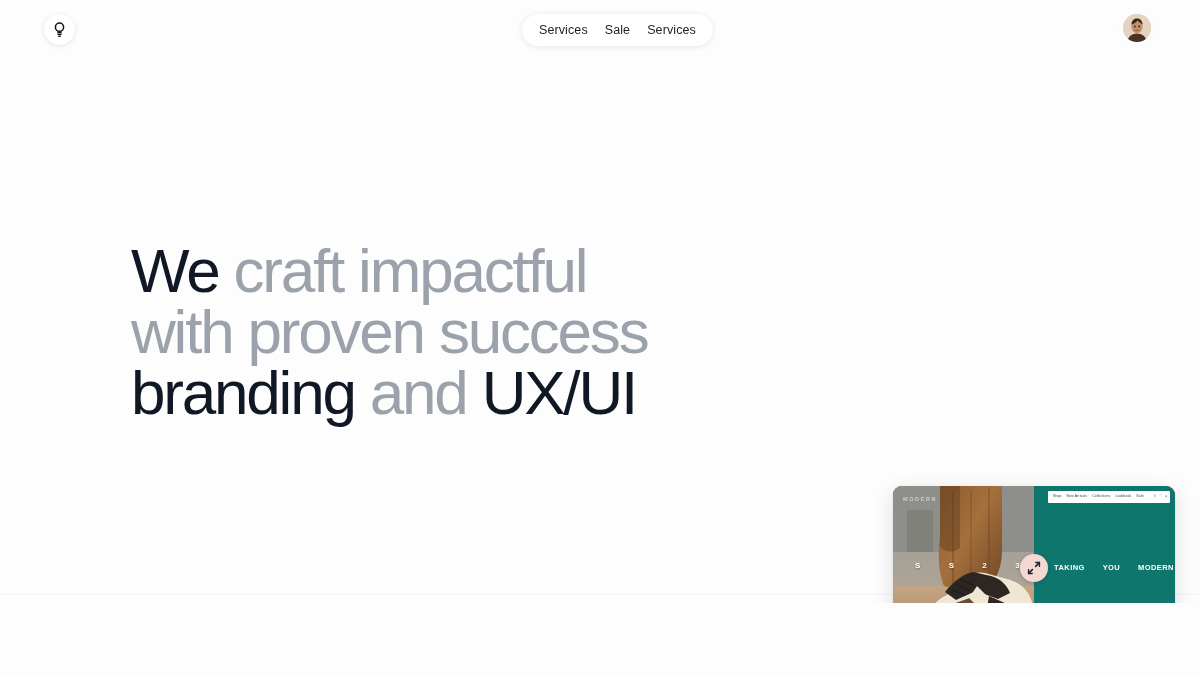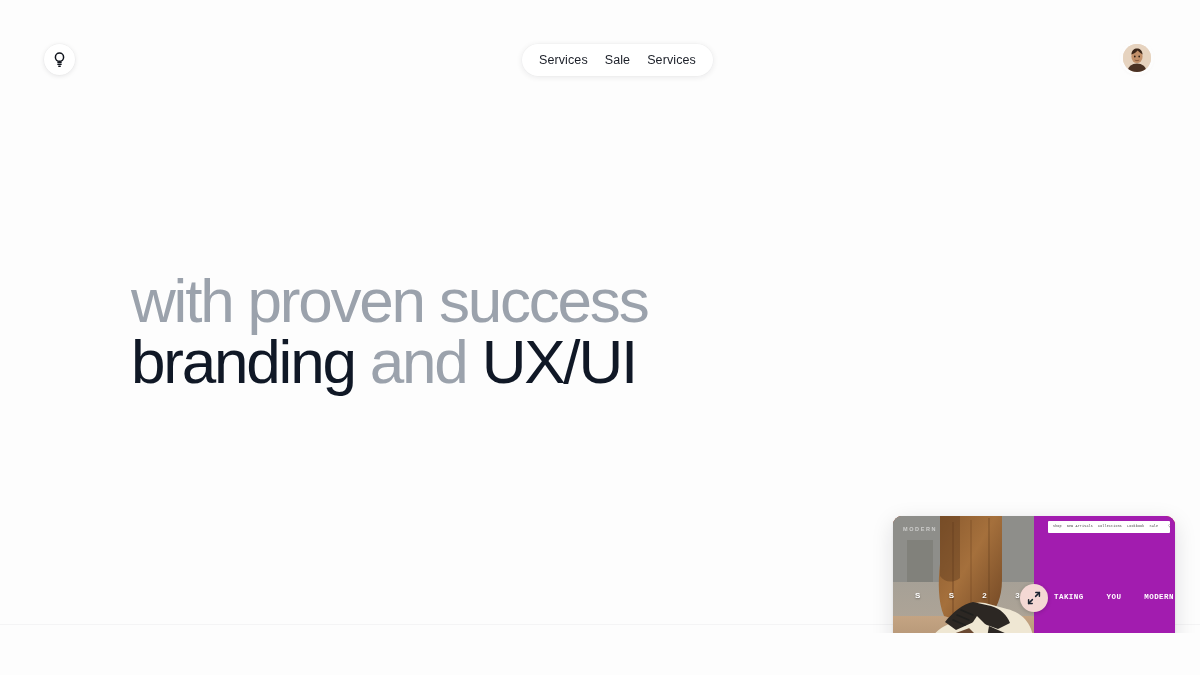--- a/index.html
+++ b/index.html
@@ -18,21 +18,20 @@
     position: relative;
   }
 
   
   .page {
     position: relative;
     width: 1200px;
     height: 603px;
     background: #fdfdfd;
     overflow: hidden;
-    margin-top: 30px;
   }
 
   
   .bottom-hairline {
     position: absolute;
     left: 0;
     bottom: 8px;
     width: 1200px;
     height: 1px;
     background: #f4f4f5;
@@ -170,22 +169,21 @@
     letter-spacing: .4px;
     text-shadow: 0 1px 2px rgba(0,0,0,.35);
   }
 
   
   .card-red {
     position: absolute;
     left: 141px; top: 0;
     width: 141px;
     height: 165px;
-    background: #a21caf;
-    font-family: Liberation Mono, monospace;
+    background: #0f766e;
   }
 
   
   .mini-nav {
     position: absolute;
     left: 14px;
     top: 5px;
     width: 122px;
     height: 12px;
     background: #ffffff;
@@ -278,20 +276,24 @@
         <ellipse cx="14" cy="12.5" rx="5.6" ry="6.6" fill="#c2906a"></ellipse>
         <path d="M8.4 10.4c.4-4.2 2.7-6 5.6-6s5.2 1.8 5.6 6c-1.6-1.1-3.3-2.4-5-4-1.4 1.9-3.6 3.3-6.2 4z" fill="#3b2619"></path>
         <ellipse cx="11.8" cy="12.6" rx=".85" ry="1" fill="#2b1c12"></ellipse>
         <ellipse cx="16.2" cy="12.6" rx=".85" ry="1" fill="#2b1c12"></ellipse>
         <path d="M12.1 16.2c.9.7 2.9.7 3.8 0" stroke="#7a4f35" stroke-width=".8" fill="none" stroke-linecap="round"></path>
       </svg>
     </div>
   </div>
 
   <div class="hero">
+    <div class="hero-line">
+      <span class="w-dark">We</span>
+      <span class="w-muted">craft impactful</span>
+    </div>
     <div class="hero-line">
       <span class="w-muted">with proven success</span>
     </div>
     <div class="hero-line">
       <span class="w-dark">branding</span>
       <span class="w-muted">and</span>
       <span class="w-dark">UX/UI</span>
     </div>
   </div>
 

